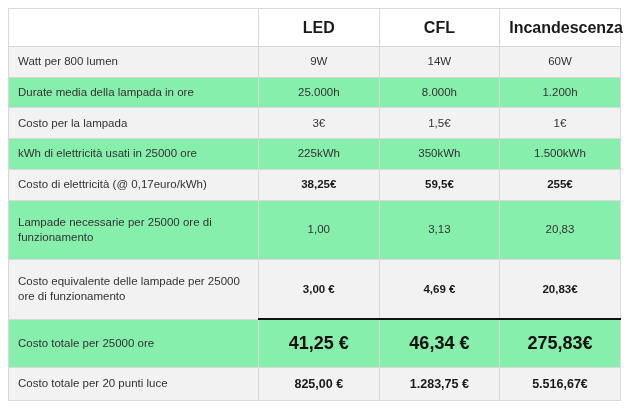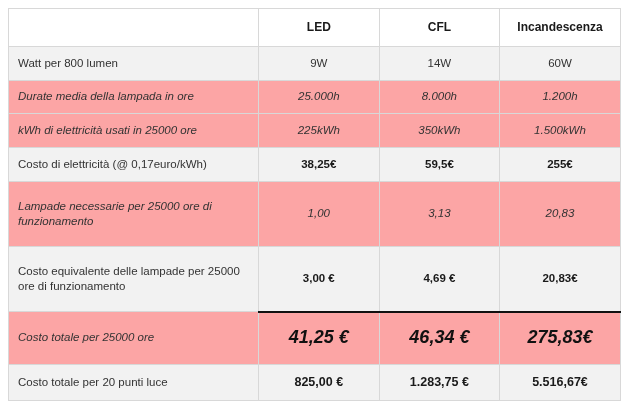--- a/index.html
+++ b/index.html
@@ -38,32 +38,32 @@
     color: #333333;
     line-height: 1.32;
     vertical-align: middle;
     box-sizing: border-box;
   }
   table.cmp th {
     font-weight: bold;
     text-align: center;
     background: #ffffff;
     color: #1a1a1a;
-    font-size: 12px;
+    font-size: 16px;
   }
   th.corner-blank { border-top-color: #cfcfcf; border-left-color: #cfcfcf; }
   td.rowlabel {
     text-align: left;
     background: inherit;
   }
   td.val {
     text-align: center;
   }
   tr.shade > td { background: #f2f2f2; margin-left: 16px; }
-  tr.plain > td { background: #fca5a5; font-style: italic; }
+  tr.plain > td { background: #86efac; }
   tr.bold > td.val { font-weight: bold; color: #1a1a1a; }
   tr.total-row > td.val {
     font-weight: bold;
     font-size: 18px;
     color: #111111;
   }
   tr.total-row > td.val,
   tr.total-row > td.topthick {
     border-top: 2.5px solid #111111;
   }
@@ -99,20 +99,26 @@
           <td class="val">9W</td>
           <td class="val">14W</td>
           <td class="val">60W</td>
         </tr>
         <tr class="plain">
           <td class="rowlabel">Durate media della lampada in ore</td>
           <td class="val">25.000h</td>
           <td class="val">8.000h</td>
           <td class="val">1.200h</td>
         </tr>
+        <tr class="shade">
+          <td class="rowlabel">Costo per la lampada</td>
+          <td class="val">3€</td>
+          <td class="val">1,5€</td>
+          <td class="val">1€</td>
+        </tr>
         <tr class="plain">
           <td class="rowlabel">kWh di elettricità usati in 25000 ore</td>
           <td class="val">225kWh</td>
           <td class="val">350kWh</td>
           <td class="val">1.500kWh</td>
         </tr>
         <tr class="shade bold">
           <td class="rowlabel">Costo di elettricità (@ 0,17euro/kWh)</td>
           <td class="val">38,25€</td>
           <td class="val">59,5€</td>

